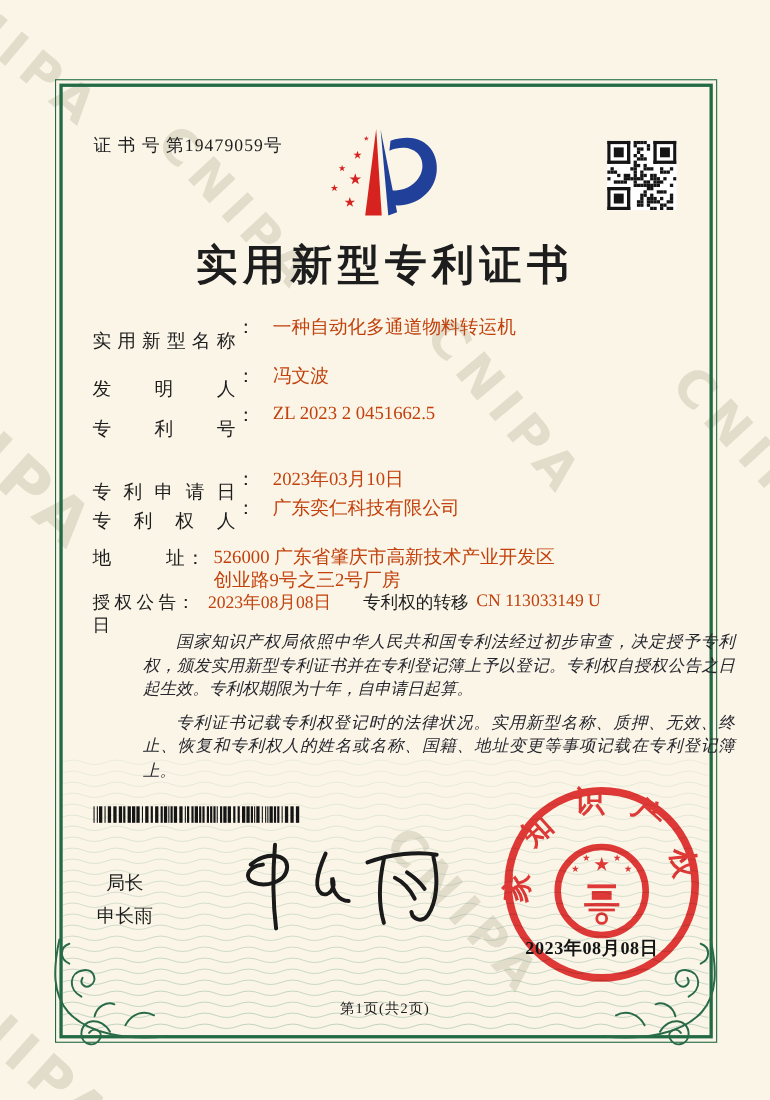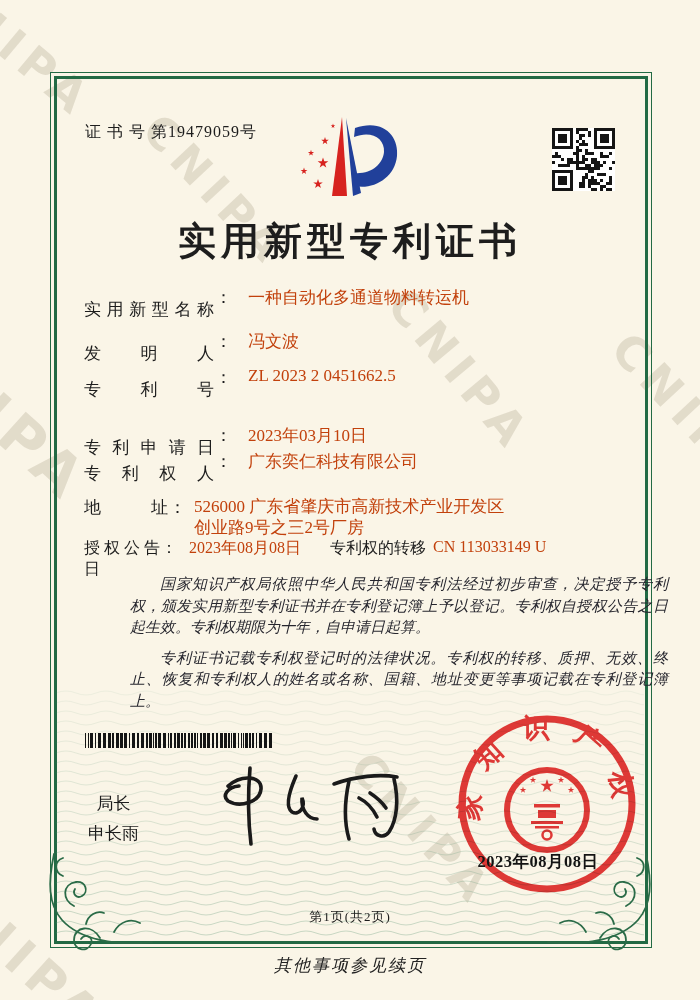--- a/index.html
+++ b/index.html
@@ -287,21 +287,21 @@
   </div>
   <div class="row grant-row" style="top:538px;">
     <span class="lbl w76">授权公告日</span><span class="colon">：</span><span class="val" style="margin-left:10px;">2023年08月08日</span>
     <span class="grant2">
       <span class="lbl w76">专利权的转移</span><span class="colon">：</span><span class="val" style="margin-left:8px;">CN 113033149 U</span>
     </span>
   </div>
 
   <div class="paras">
     <p>国家知识产权局依照中华人民共和国专利法经过初步审查，决定授予专利权，颁发实用新型专利证书并在专利登记簿上予以登记。专利权自授权公告之日起生效。专利权期限为十年，自申请日起算。</p>
-    <p>专利证书记载专利权登记时的法律状况。专利权的转移、质押、无效、终止、恢复和专利权人的姓名或名称、国籍、地址变更等事项记载在专利登记簿上。</p>
+    <p>专利证书记载专利权登记时的法律状况。实用新型名称、质押、无效、终止、恢复和专利权人的姓名或名称、国籍、地址变更等事项记载在专利登记簿上。</p>
   </div>
 
   <div id="barcode" class="barcode">
       <div style="position: absolute; top: 0px; bottom: 0px; left: 0px; width: 1px; background: rgb(21, 21, 21);"></div>
       <div style="position: absolute; top: 0px; bottom: 0px; left: 3px; width: 1px; background: rgb(21, 21, 21);"></div>
       <div style="position: absolute; top: 0px; bottom: 0px; left: 5px; width: 3px; background: rgb(21, 21, 21);"></div>
       <div style="position: absolute; top: 0px; bottom: 0px; left: 10px; width: 1px; background: rgb(21, 21, 21);"></div>
       <div style="position: absolute; top: 0px; bottom: 0px; left: 13px; width: 3px; background: rgb(21, 21, 21);"></div>
       <div style="position: absolute; top: 0px; bottom: 0px; left: 18px; width: 3px; background: rgb(21, 21, 21);"></div>
       <div style="position: absolute; top: 0px; bottom: 0px; left: 23px; width: 3px; background: rgb(21, 21, 21);"></div>
@@ -387,15 +387,14 @@
       <rect x="-13" y="-6" width="26" height="3.5"></rect>
       <rect x="-9" y="0" width="18" height="8"></rect>
       <rect x="-16" y="11" width="32" height="3"></rect>
       <rect x="-12" y="16" width="24" height="2.5"></rect>
       <circle cy="25" r="4.5" fill="none" stroke="#e01f1f" stroke-width="2.5"></circle>
     </g>
   </svg>
   <div class="seal-date">2023年08月08日</div>
 
   <div class="page-info">第1页(共2页)</div>
-  <div class="note">其他事项参见续页</div>
 
 </div>
 
 </body></html>

